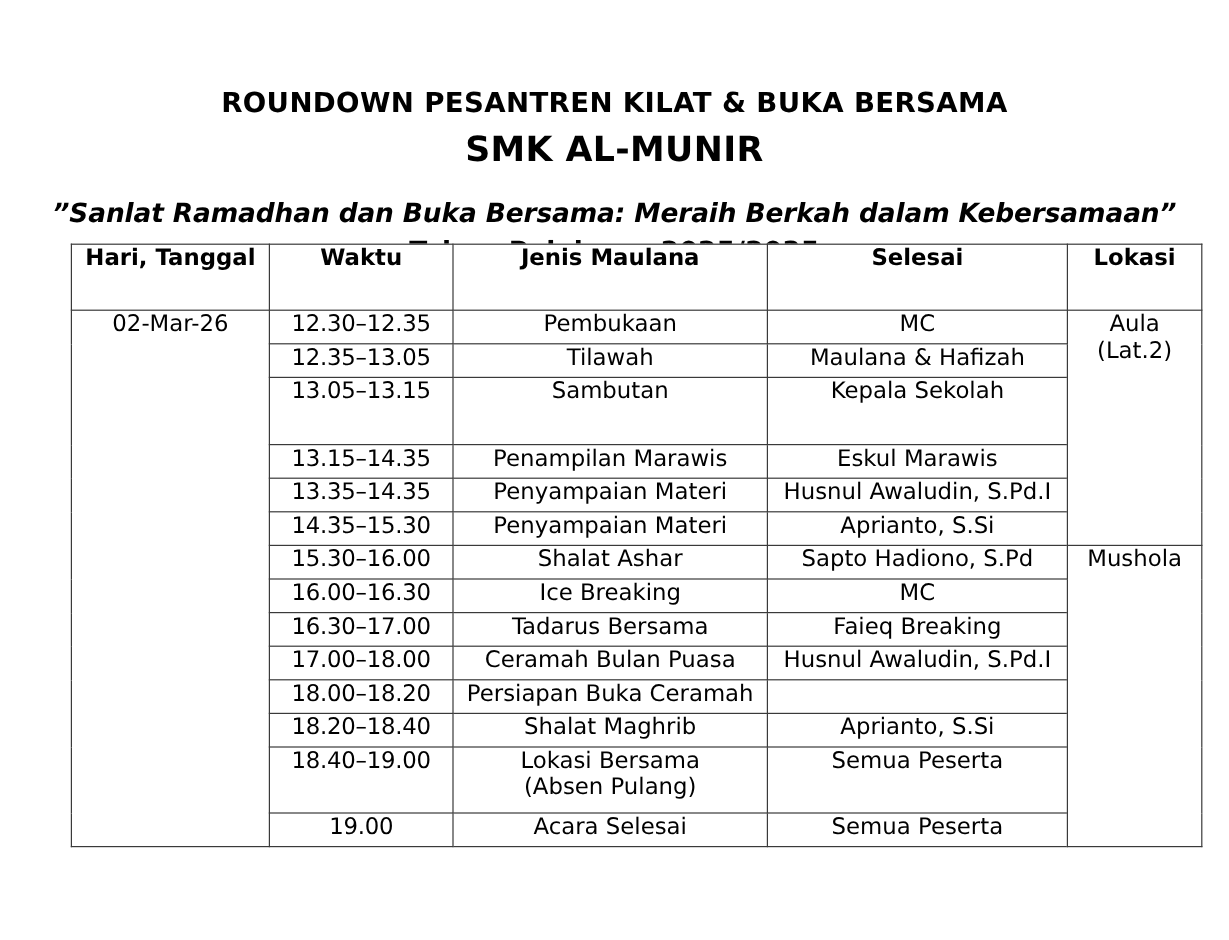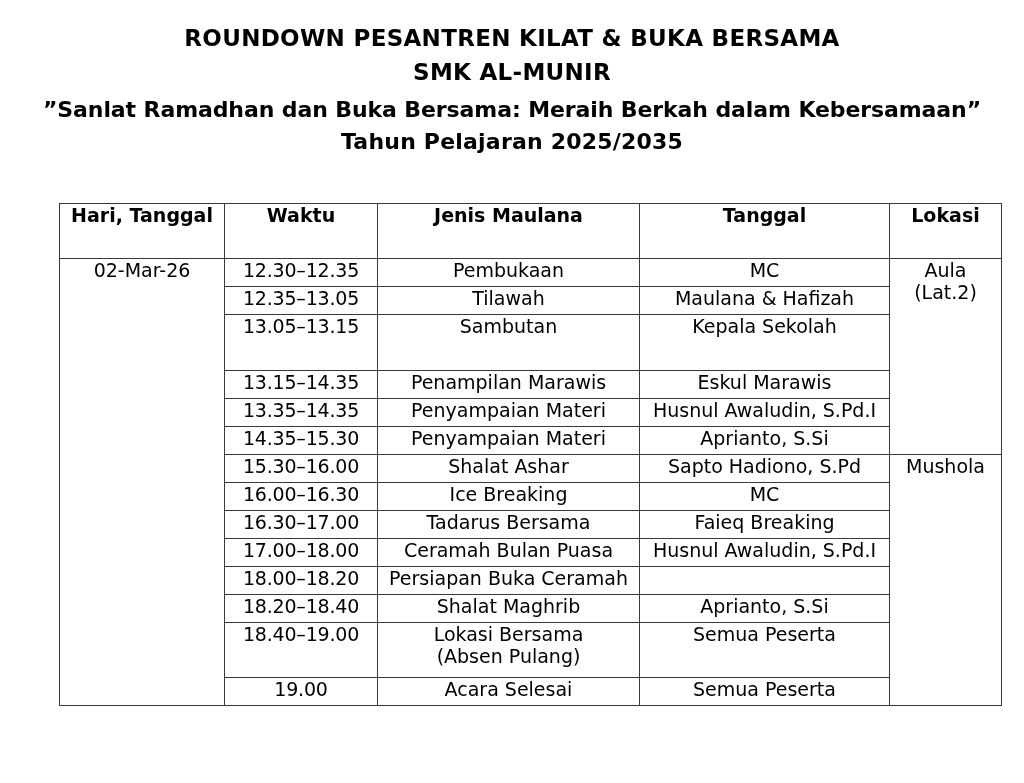--- a/index.html
+++ b/index.html
@@ -26,33 +26,35 @@
   .title-block {
     padding-top: 24px;
     text-align: center;
   }
   .title-line {
     font-family: "DejaVu Sans", sans-serif;
     font-weight: bold;
     color: #000;
     letter-spacing: 0.2px;
     line-height: 1.30;
+    margin-top: 48px;
   }
   .title-1 {
     font-size: 23px;
     letter-spacing: 0.3px;
   }
   .title-2 {
-    font-size: 23px;
+    font-size: 29px;
     letter-spacing: 0.3px;
     margin-top: 4px;
   }
   .title-3 {
     font-size: 22px;
-    margin-top: 8px;
+    font-style: italic;
+    margin-top: 21px;
     letter-spacing: -0.1px;
   }
   .title-4 {
     font-size: 22px;
     margin-top: 4px;
     letter-spacing: 0.2px;
   }
 
   
   .table-wrap {
@@ -144,21 +146,21 @@
         <col class="c-waktu">
         <col class="c-jenis">
         <col class="c-penyaji">
         <col class="c-lokasi">
       </colgroup>
       <thead>
         <tr>
           <th>Hari, Tanggal</th>
           <th>Waktu</th>
           <th>Jenis Maulana</th>
-          <th>Tanggal</th>
+          <th>Selesai</th>
           <th>Lokasi</th>
         </tr>
       </thead>
       <tbody>
 
         <tr>
           <td class="hari" rowspan="15">02-Mar-26</td>
           <td class="waktu">12.30–12.35</td>
           <td>Pembukaan</td>
           <td>MC</td>

